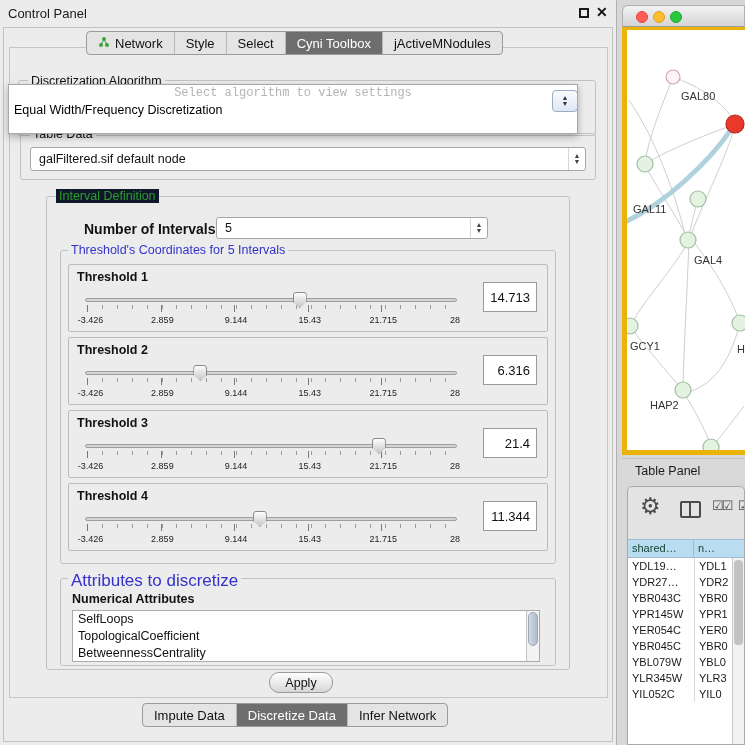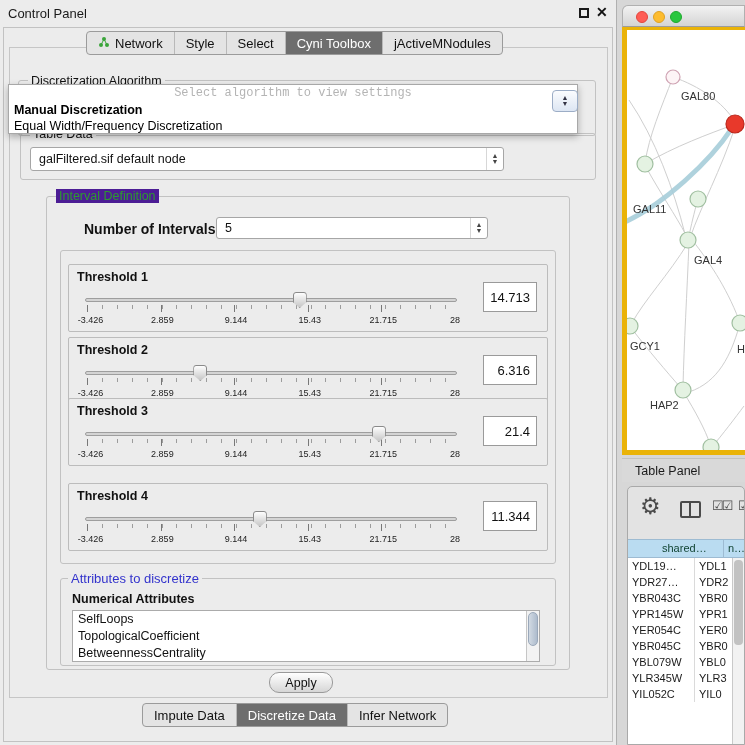--- a/index.html
+++ b/index.html
@@ -34,51 +34,51 @@
   .combo-stub { position:absolute; left:552px; top:90px; width:26px; height:22px; z-index:22; background:linear-gradient(#fbfcfe,#dde6f3); border:1px solid #9cadc6; border-radius:4px; display:flex; flex-direction:column; align-items:center; justify-content:center; font-size:7px; color:#334; line-height:6px; }
 
   
   .combo { position:absolute; background:#fff; border:1px solid #a6a6a6; border-radius:3px; font-size:12.5px; display:flex; align-items:center; }
   .combo .val { flex:1; padding-left:8px; white-space:nowrap; overflow:hidden; color:#111; }
   .combo .step { width:17px; height:100%; display:flex; flex-direction:column; align-items:center; justify-content:center; font-size:7px; color:#444; line-height:6px; border-left:1px solid #d7d7d7; }
 
   
   .td-group { position:absolute; left:20px; top:133px; width:576px; height:47px; border:1px solid #c2c2c2; border-radius:3px; }
   .td-title { position:absolute; left:30px; top:127px; font-size:12.5px; color:#111; background:#ececec; padding:0 3px; }
-  .combo-tabledata { left:30px; top:147px; width:474px; height:24px; }
+  .combo-tabledata { left:30px; top:147px; width:556px; height:24px; }
 
   
   .iv-group { position:absolute; left:46px; top:196px; width:524px; height:474px; border:1px solid #c2c2c2; border-radius:3px; }
-  .iv-title { position:absolute; left:56px; top:189px; font-size:12.5px; color:#2e9b2e; background:#4c1d95; padding:0 3px; }
+  .iv-title { position:absolute; left:56px; top:189px; font-size:12.5px; color:#2e9b2e; background:#0f172a; padding:0 3px; }
   .noi-label { position:absolute; left:84px; top:221px; font-size:14px; font-weight:bold; color:#111;text-align:right; }
   .combo-noi { left:216px; top:217px; width:272px; height:22px; }
 
   .th-group { position:absolute; left:60px; top:250px; width:496px; height:314px; border:1px solid #c2c2c2; border-radius:3px; }
   .th-group-title { position:absolute; left:68px; top:243px; font-size:12.5px; color:#3333cc; background:#ececec; padding:0 3px; }
 
   .th-panel { position:absolute; left:68px; width:480px; height:68px; border:1px solid #bcbcbc; border-radius:2px; background:#ececec; }
-  .th-p0 { top:264px; } .th-p1 { top:337px; } .th-p2 { top:398px; } .th-p3 { top:483px; }
+  .th-p0 { top:264px; } .th-p1 { top:337px; } .th-p2 { top:410px; } .th-p3 { top:483px; }
   .th-label { position:absolute; left:8px; top:5px; font-size:12.5px; font-weight:bold; color:#111; }
   .th-slider { position:absolute; left:16px; top:26px; width:372px; height:40px; }
   .track { position:absolute; left:0; right:0; top:7px; height:4px; background:#d4d4d4; border:1px solid #9e9e9e; border-radius:2px; }
   .thumb { position:absolute; top:1px; width:14px; height:16px; background:linear-gradient(#fefefe,#c6c6c6); border:1px solid #8a8a8a; clip-path:polygon(0 0,100% 0,100% 62%,50% 100%,0 62%); border-radius:3px; z-index:2; }
   .ticks-minor { position:absolute; left:2px; right:2px; top:14px; height:4px;
     background:repeating-linear-gradient(90deg,#9c9c9c 0,#9c9c9c 1px,transparent 1px,transparent 14.9px); }
   .ticks-major { position:absolute; left:2px; right:2px; top:14px; height:7px;
     background:repeating-linear-gradient(90deg,#787878 0,#787878 1px,transparent 1px,transparent 20%); }
   .th-scale { position:absolute; left:0; right:0; top:24px; height:11px; font-size:9px; color:#222; }
   .th-scale span { position:absolute; transform:translateX(-50%); white-space:nowrap; }
   .th-scale span:nth-child(1){ left:1.5%; } .th-scale span:nth-child(2){ left:20.8%; }
   .th-scale span:nth-child(3){ left:40.6%; } .th-scale span:nth-child(4){ left:60.4%; }
   .th-scale span:nth-child(5){ left:80.2%; } .th-scale span:nth-child(6){ left:99.5%; }
   .th-value { position:absolute; right:10px; top:17px; width:54px; height:30px; background:#fff; border:1px solid #9a9a9a; font-size:13px; color:#111; display:flex; align-items:center; justify-content:flex-end; padding-right:6px; }
 
   
   .attr-group { position:absolute; left:60px; top:578px; width:496px; height:88px; border:1px solid #c2c2c2; border-radius:3px; }
-  .attr-title { position:absolute; left:68px; top:571px; font-size:13px; color:#3333cc; background:#ececec; padding:0 3px; }
+  .attr-title { position:absolute; left:68px; top:571px; font-size:17px; color:#3333cc; background:#ececec; padding:0 3px; }
   .attr-subtitle { position:absolute; left:72px; top:592px; font-size:12.5px; font-weight:bold; color:#111; }
   .attr-list { position:absolute; left:72px; top:610px; width:468px; height:52px; background:#fff; border:1px solid #ababab; overflow:hidden; font-size:12.5px; color:#111; }
   .attr-item { height:17px; line-height:17px; padding-left:5px; }
   .attr-scroll { position:absolute; right:0; top:0; width:13px; height:100%; background:#f3f3f3; border-left:1px solid #c6c6c6; }
   .attr-thumb { position:absolute; left:1px; top:1px; width:10px; height:34px; background:linear-gradient(90deg,#d2dae3,#aebccd); border:1px solid #9aa8ba; border-radius:5px; }
 
   .apply { position:absolute; left:269px; top:672px; width:64px; height:21px; border:1px solid #9a9a9a; border-radius:10px; background:linear-gradient(#ffffff,#d6d6d6); font-size:12.5px; color:#111; display:flex; align-items:center; justify-content:center; }
 
   
   .net-win { position:absolute; left:622px; top:5px; width:123px; height:450px; }
@@ -101,21 +101,21 @@
   .tp-bar { position:absolute; left:622px; top:458px; width:123px; height:24px; background:#d9d9d9; border-top:1px solid #c2c2c2; display:flex; align-items:center; }
   .tp-title { padding-left:13px; font-size:12.5px; color:#1a1a1a; }
 
   .tbl-win { position:absolute; left:627px; top:486px; width:118px; height:259px; background:#e3e3e3; border:1px solid #a9a9a9; border-radius:5px 5px 0 0; overflow:hidden; }
   .icon-gear { position:absolute; left:12px; top:6px; font-size:23px; color:#4b4b4b; }
   .icon-cols { position:absolute; left:52px; top:14px; width:21px; height:17px; border:2px solid #4b4b4b; border-radius:2px; }
   .icon-cols-div { position:absolute; left:7px; top:0; width:2px; height:100%; background:#4b4b4b; }
   .icon-checks { position:absolute; left:84px; top:11px; font-size:13px; color:#4b4b4b; letter-spacing:-2px; }
   .icon-check-part { position:absolute; left:110px; top:11px; font-size:13px; color:#4b4b4b; }
   .tbl-header { position:absolute; left:0; top:52px; right:0; height:19px; display:flex; background:#badcf1; border-top:1px solid #9dbbd2; border-bottom:1px solid #9dbbd2; font-size:11px; color:#143; }
-  .tbl-header .h1 { width:66px; padding-left:4px; border-right:1px solid #9dbbd2; line-height:17px; overflow:hidden; white-space:nowrap;margin-left:30px; }
+  .tbl-header .h1 { width:66px; padding-left:4px; border-right:1px solid #9dbbd2; line-height:17px; overflow:hidden; white-space:nowrap; }
   .tbl-header .h2 { flex:1; padding-left:4px; line-height:17px; overflow:hidden; white-space:nowrap; }
   .tbl-body { position:absolute; left:0; top:71px; right:12px; bottom:0; background:#fff; font-size:11px; color:#1a1a1a; }
   .tbl-row { display:flex; height:16px; line-height:16px; }
   .tbl-row .c1 { width:66px; padding-left:4px; overflow:hidden; white-space:nowrap; }
   .tbl-row .c2 { flex:1; padding-left:4px; border-left:1px solid #dadada; overflow:hidden; white-space:nowrap; }
   .tbl-scroll { position:absolute; right:0; top:71px; width:12px; bottom:0; background:#f2f2f2; border-left:1px solid #c9c9c9; }
   .tbl-thumb { position:absolute; left:1px; top:2px; width:9px; height:85px; background:#c2c2c2; border-radius:4px; }
 </style>
 </head>
 <body>
@@ -154,21 +154,20 @@
       <div class="tab">
           <span>jActiveMNodules</span>
         </div>
     </div>
 
     <div class="alg-group"></div>
     <div class="alg-title">Discretization Algorithm</div>
 
     <div class="dropdown">
       <div class="dd-placeholder">Select algorithm to view settings</div>
-      <div class="dd-opt bold">Manual Discretization</div>
       <div class="dd-opt">Equal Width/Frequency Discretization</div>
     </div>
     <div class="combo-stub">
       <span>▲</span>
       <span>▼</span>
     </div>
 
     <div class="td-group"></div>
     <div class="td-title">Table Data</div>
     <div class="combo combo-tabledata">
@@ -184,20 +183,21 @@
     <div class="noi-label">Number of Intervals</div>
     <div class="combo combo-noi">
       <span class="val">5</span>
       <span class="step">
         <span>▲</span>
         <span>▼</span>
       </span>
     </div>
 
     <div class="th-group"></div>
+    <div class="th-group-title">Threshold's Coordinates for 5 Intervals</div>
 
     <div class="th-panel th-p0">
       <div class="th-label">Threshold 1</div>
       <div class="th-slider">
         <div class="track"></div>
         <div class="ticks-minor"></div>
         <div class="ticks-major"></div>
         <div class="thumb" style="left: calc(57.72% - 7px);"></div>
         <div class="th-scale">
           <span>-3.426</span>

